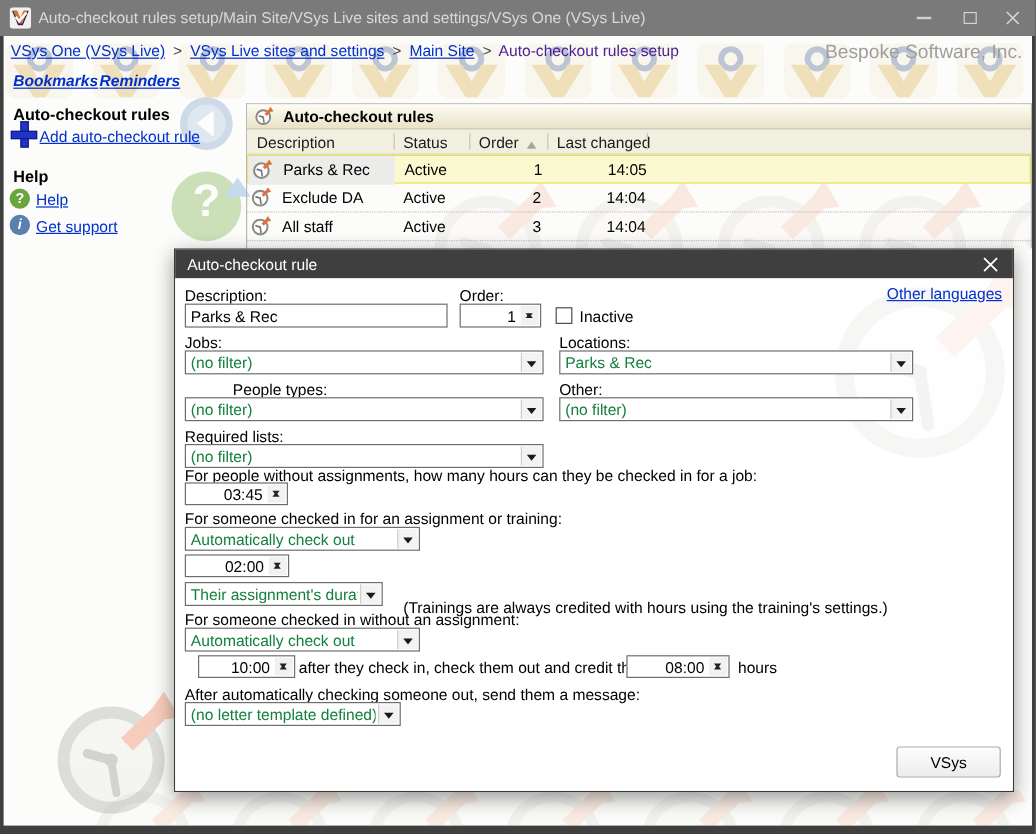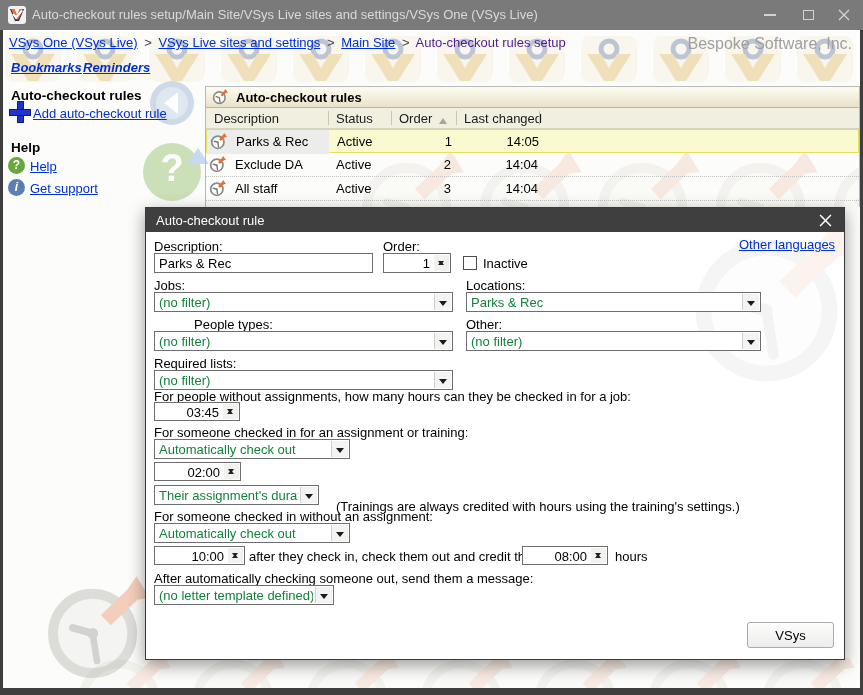--- a/index.html
+++ b/index.html
@@ -426,21 +426,21 @@
             <span class="btn"></span>
         </div>
         <span class="abs lbl" style="left:190px;top:256px;margin-top:11px;">(Trainings are always credited with hours using the training's settings.)</span>
 
         <span class="abs lbl" style="left:8px;top:277px;">For someone checked in without an assignment:</span>
         <div class="dd" style="left:8px;top:291px;width:196px;">
           <span class="txt">Automatically check out</span>
             <span class="btn"></span>
         </div>
 
-        <div class="spin" style="left:8px;top:314px;width:91px;">
+        <div class="spin" style="left:19px;top:314px;width:81px;">
           <span class="val">10:00</span>
           <span class="btns"></span>
         </div>
         <span class="abs lbl" style="left:103px;top:317px;">after they check in, check them out and credit them with</span>
         <div class="spin" style="left:376px;top:314px;width:86px;">
           <span class="val">08:00</span>
           <span class="btns"></span>
         </div>
         <span class="abs lbl" style="left:469px;top:317px;">hours</span>
 

